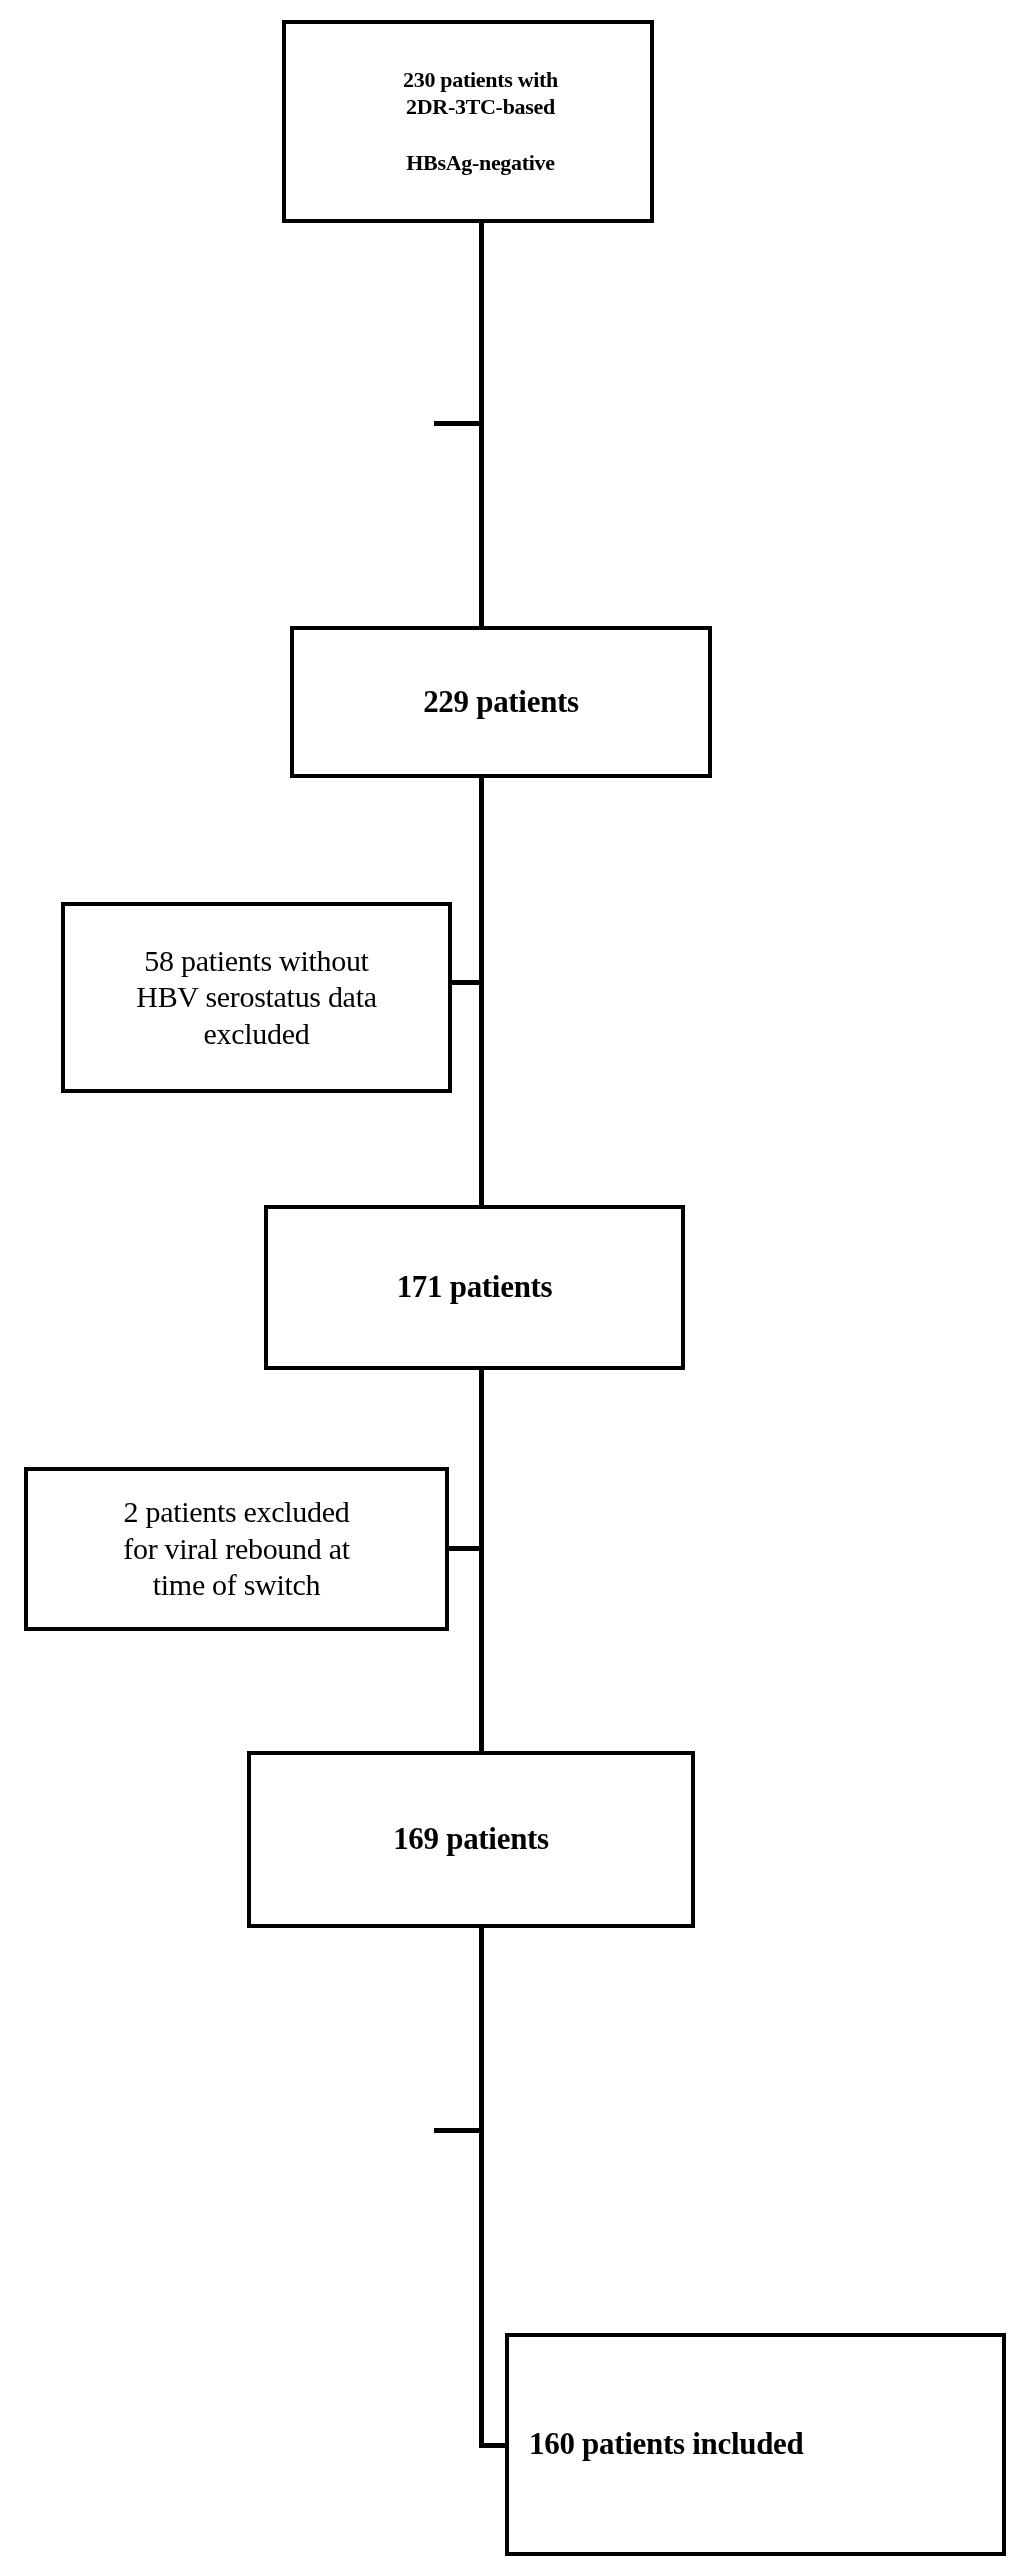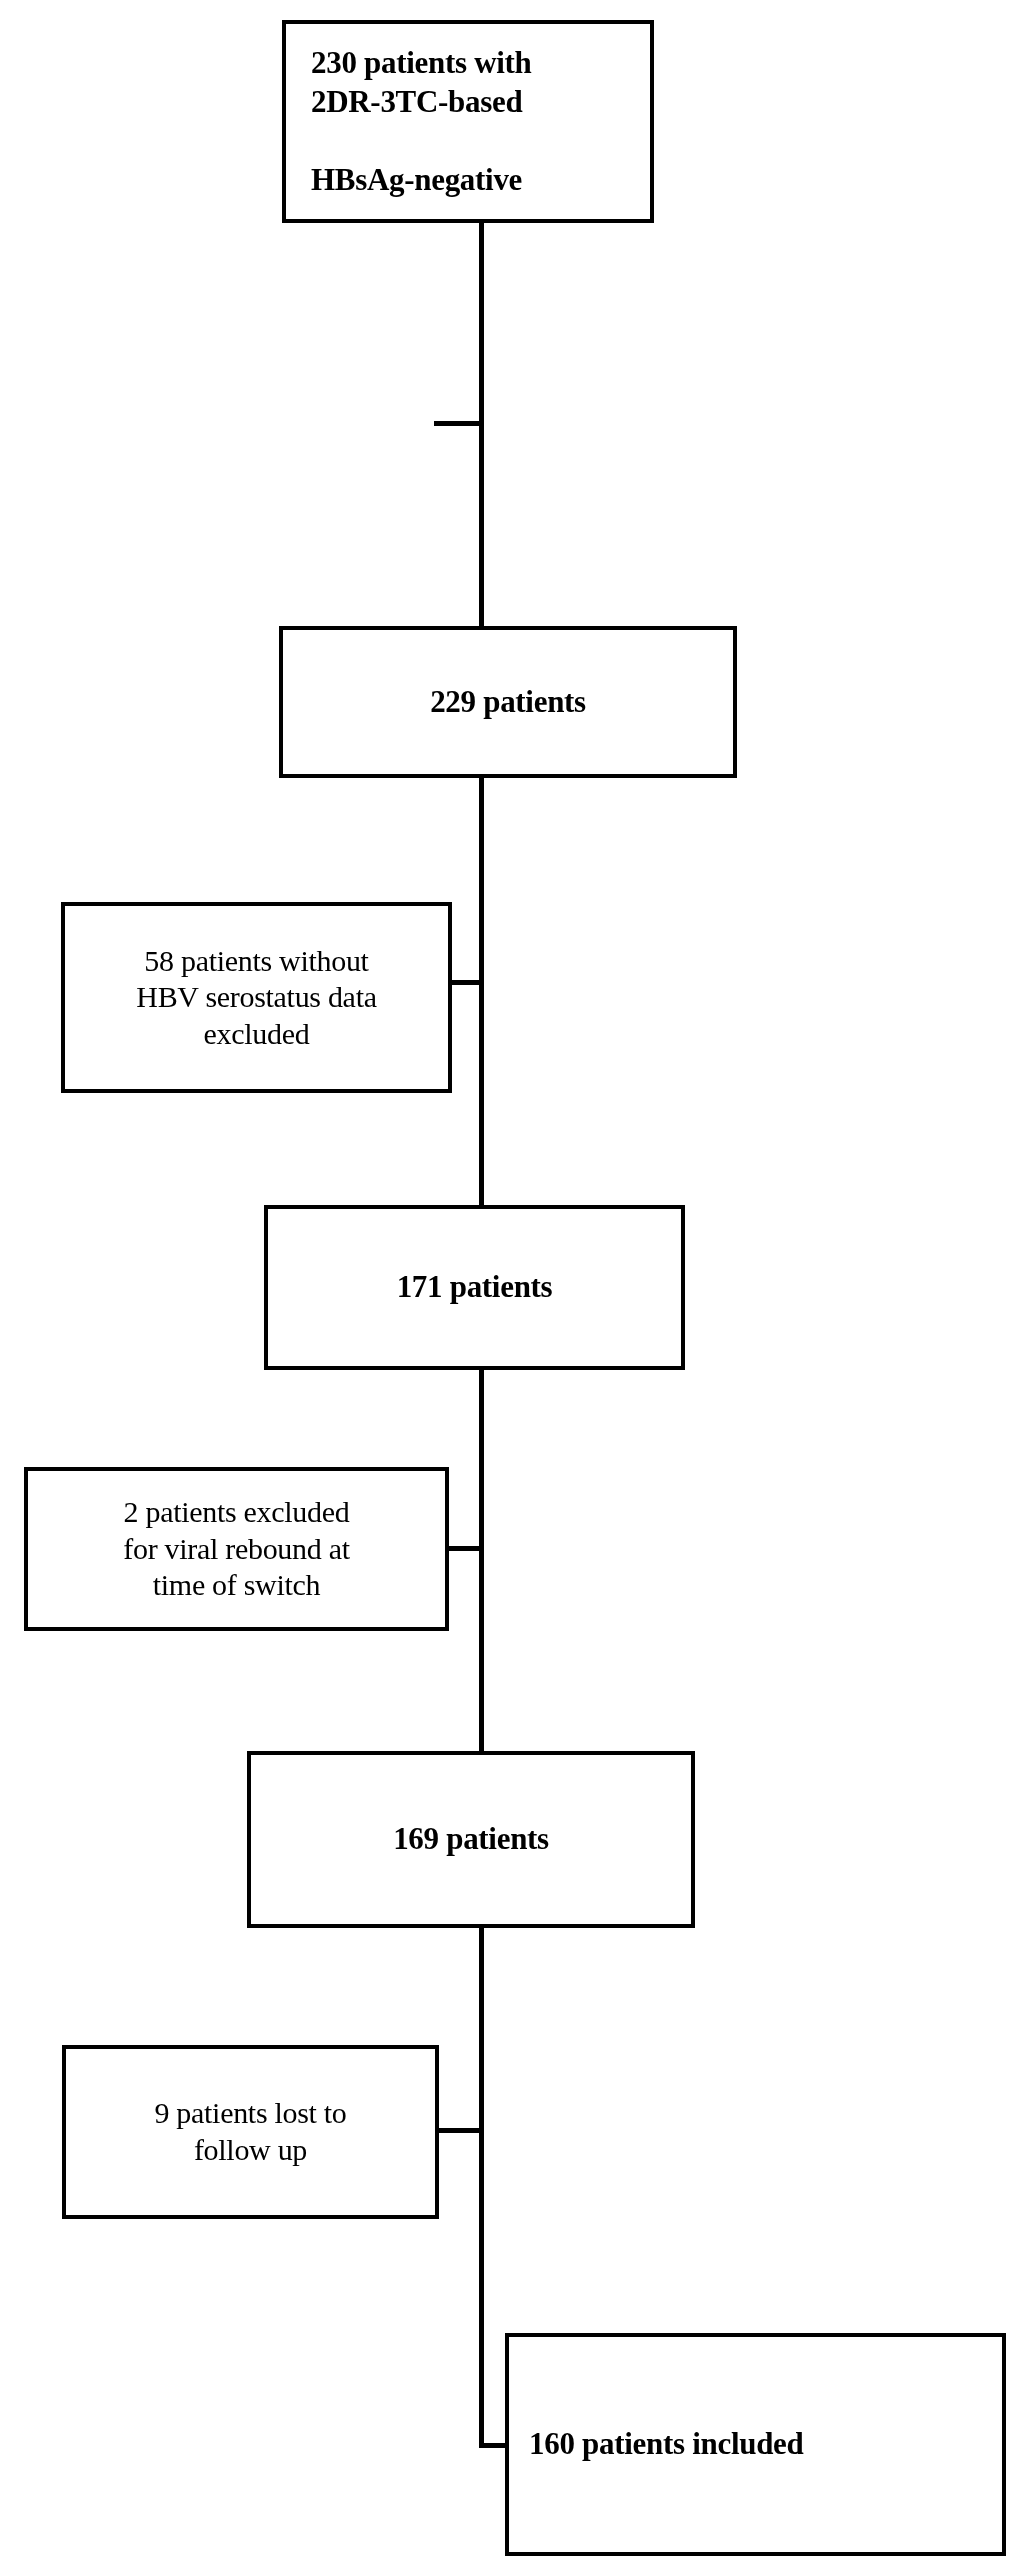--- a/index.html
+++ b/index.html
@@ -52,23 +52,23 @@
     letter-spacing: -0.3px;
   }
   
   .node.exclusion .txt {
     font-weight: normal;
     font-size: 30px;
     letter-spacing: -0.3px;
   }
   .node.multiline .txt { line-height: 1.22; }
   .node.top .txt {
-    font-size: 31px;
+    font-size: 22px;
     line-height: 1.26;
-    text-align: left;
+    text-align: center;
     padding-left: 25px;
   }
   .node.final .txt {
     text-align: left;
     padding-left: 20px;
     font-size: 31px;
   }
 </style>
 </head>
 <body>
@@ -88,21 +88,21 @@
   <div class="spine hline" style="left:479px; top:2443px; width:33px;"></div>
 
   <div class="node primary top multiline" style="left:282px; top:19.5px; width:372px; height:203px;">
     <span class="txt">230 patients with
 2DR-3TC-based
 
 HBsAg-negative</span>
   </div>
 
 
-  <div class="node primary" style="left:279px; top:626px; width:458px; height:152px;">
+  <div class="node primary" style="left:290px; top:626px; width:422px; height:152px;">
     <span class="txt">229 patients</span>
   </div>
 
   <div class="node exclusion multiline" style="left:61px; top:902px; width:391px; height:191px;">
     <span class="txt">58 patients without
 HBV serostatus data
 excluded</span>
   </div>
 
   <div class="node primary" style="left:264px; top:1185px; width:421px; height:165px;margin-top:20px;">
@@ -112,23 +112,19 @@
   <div class="node exclusion multiline" style="left:24px; top:1467px; width:425px; height:164px;">
     <span class="txt">2 patients excluded
 for viral rebound at
 time of switch</span>
   </div>
 
   <div class="node primary" style="left:247px; top:1751px; width:448px; height:177px;">
     <span class="txt">169 patients</span>
   </div>
 
-  <div class="node exclusion multiline" style="left:62px; top:2045px; width:377px; height:174px;">
-    <span class="txt">9 patients lost to
-follow up</span>
-  </div>
 
   <div class="node primary final" style="left:505px; top:2333px; width:501px; height:223px;">
     <span class="txt">160 patients included</span>
   </div>
 
 </div>
 
 
 </body></html>

